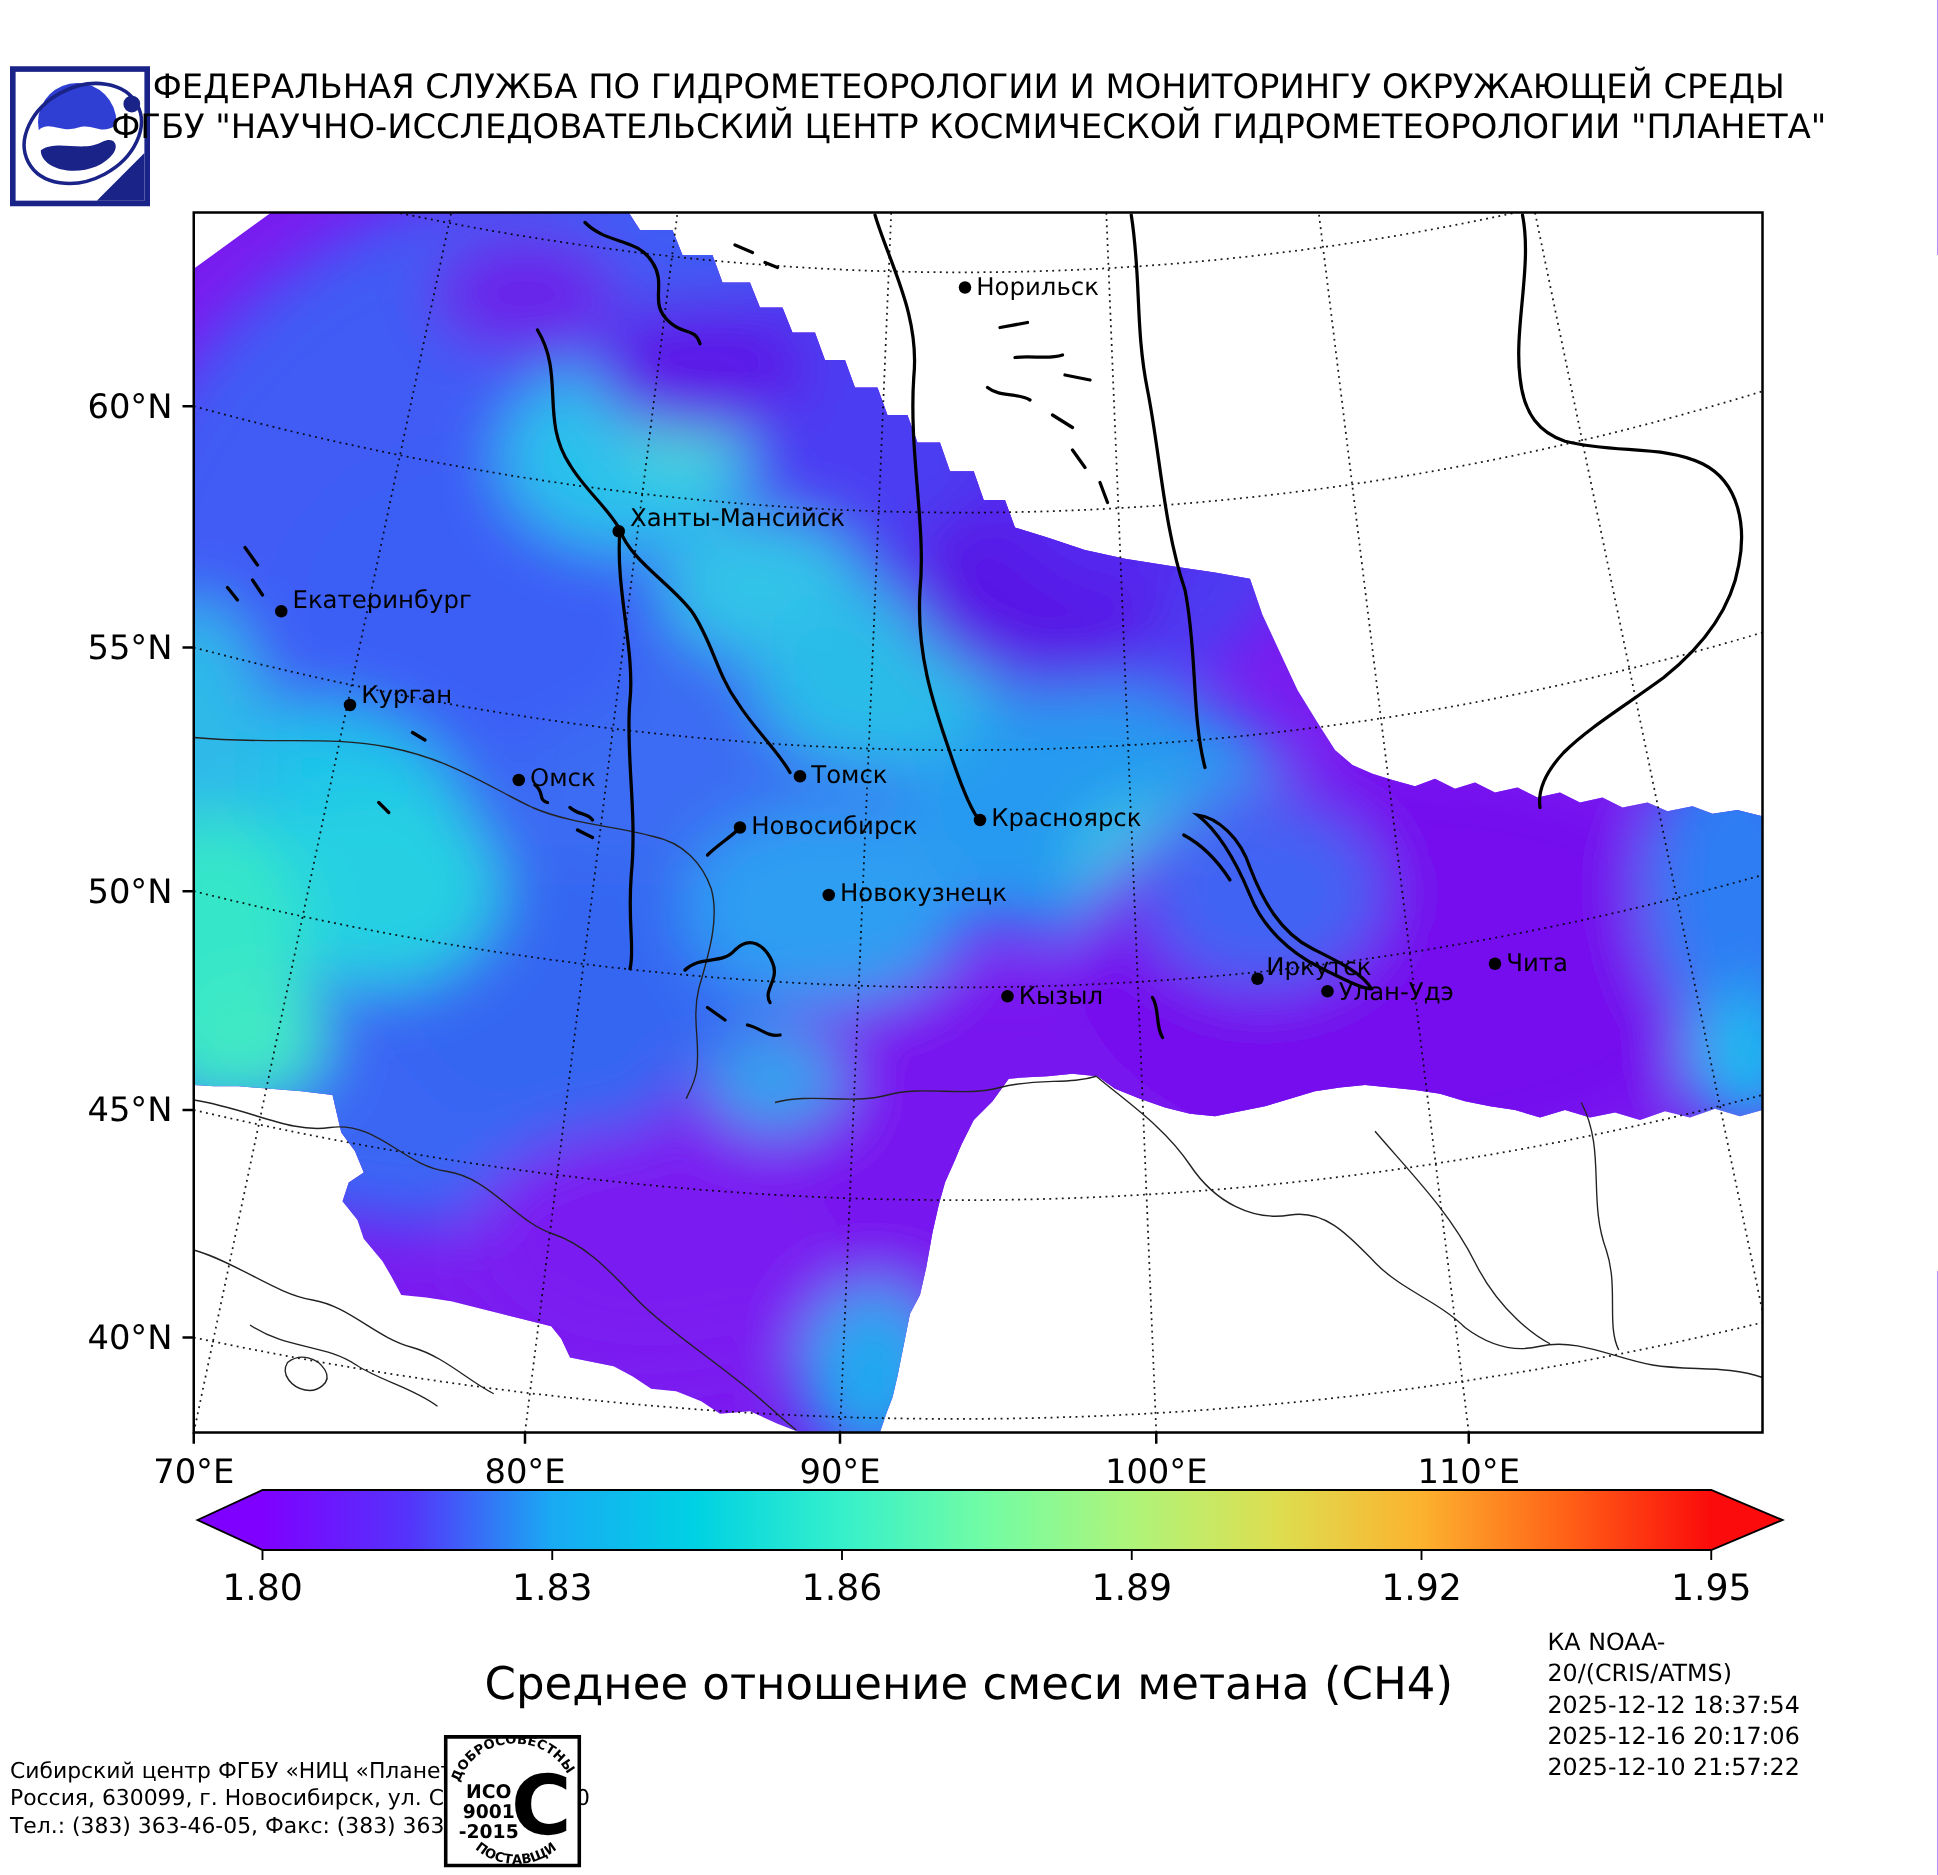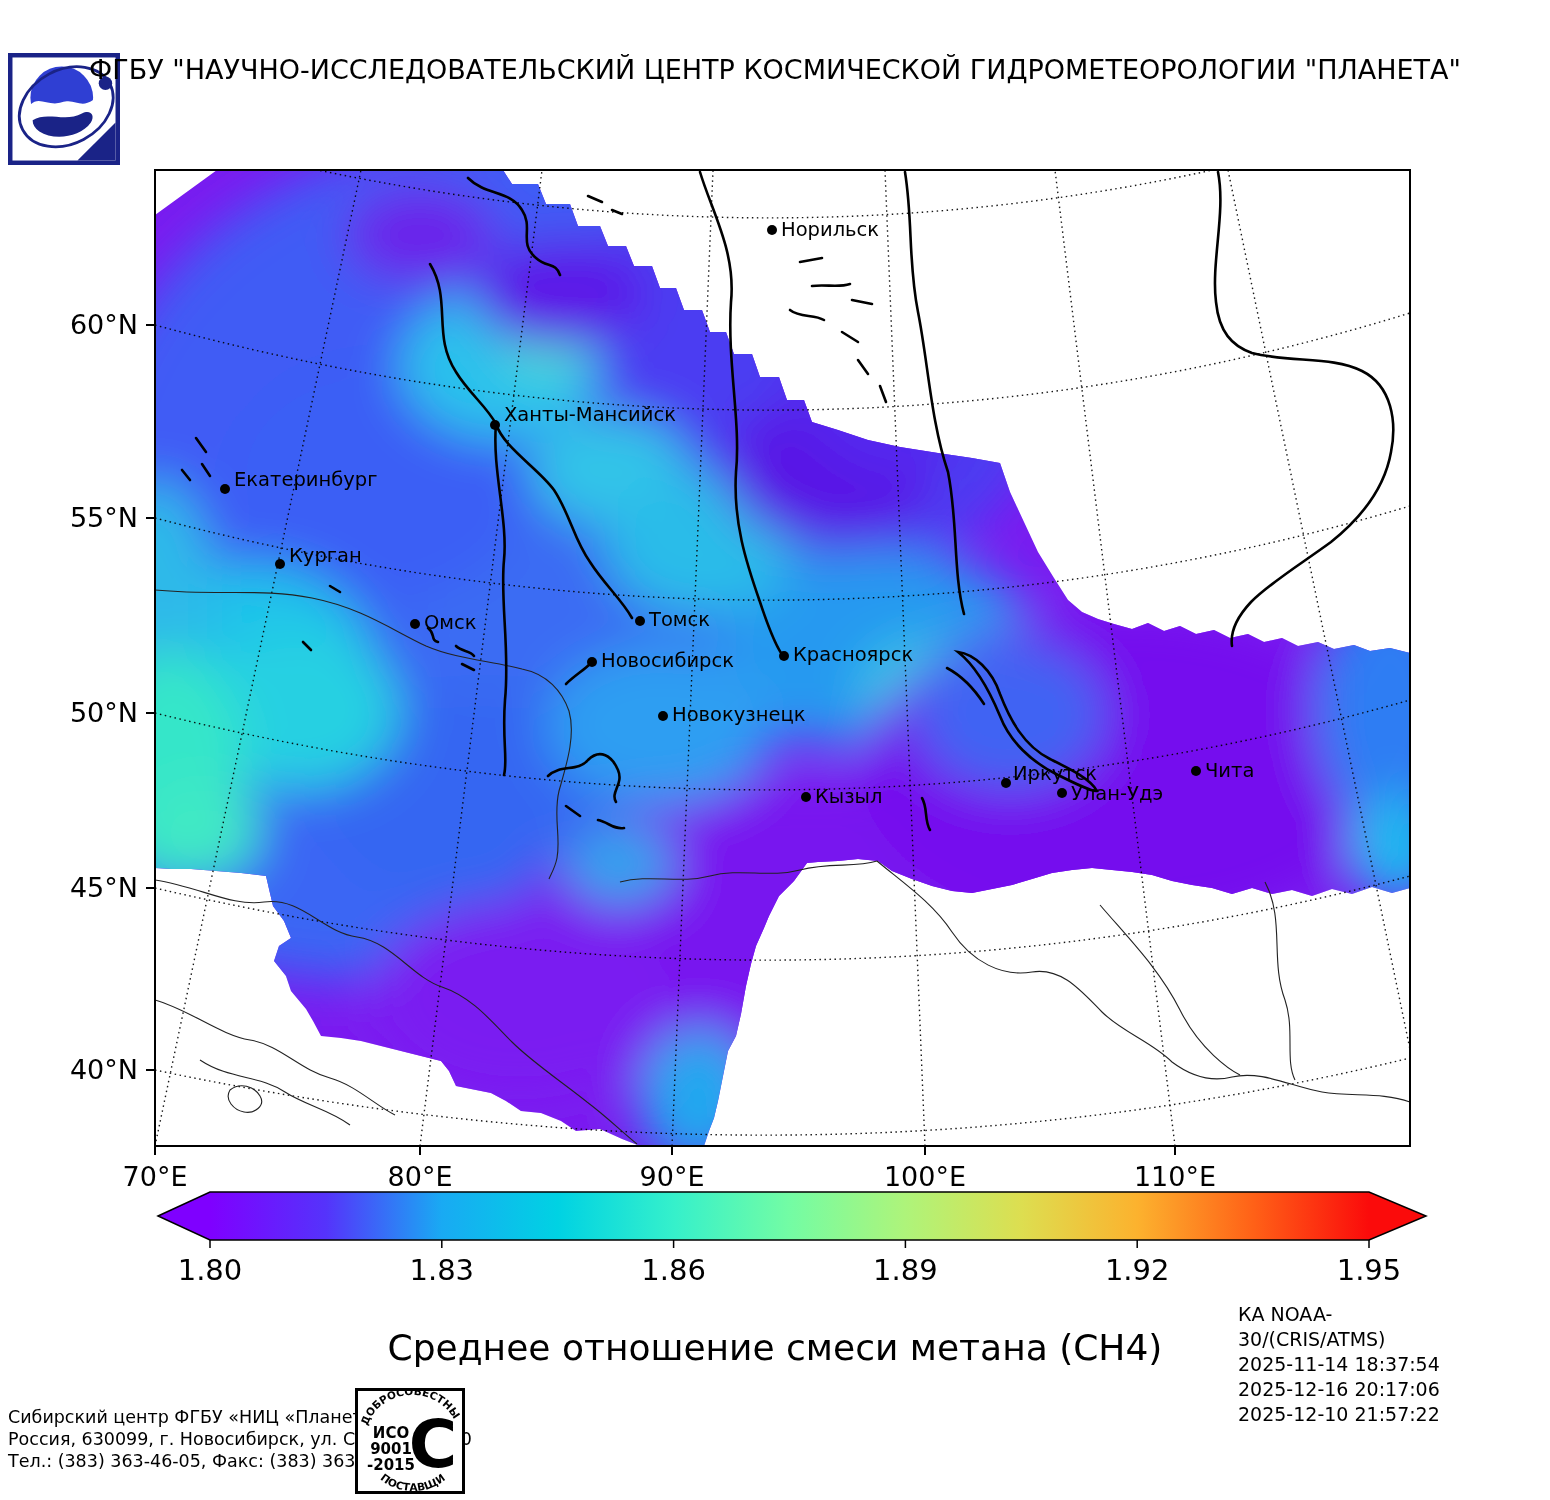--- a/index.html
+++ b/index.html
@@ -22,20 +22,21 @@
     <circle cx="48" cy="40" r="28" fill="#2f3fd3"></circle>
     <path d="M 20,46 C 28,38 36,48 48,44 C 60,40 64,50 76,42 L 76,58 C 62,66 40,60 20,58 Z" fill="#ffffff"></path>
     <path d="M 22,60 C 34,52 52,62 66,54 C 74,50 78,56 74,62 C 64,76 40,78 28,70 C 24,67 22,64 22,60 Z" fill="#1a2387"></path>
     <ellipse cx="52" cy="48" rx="44" ry="33" fill="none" stroke="#1a2387" stroke-width="2.5" transform="rotate(-28 52 48)"></ellipse>
     <circle cx="87" cy="27" r="6" fill="#1a2387"></circle>
     <path d="M 96,96 L 96,62 L 62,96 Z" fill="#1a2387"></path>
   </svg>
 </div>
 
 <div class="abs title-block">
+  <div>ФЕДЕРАЛЬНАЯ СЛУЖБА ПО ГИДРОМЕТЕОРОЛОГИИ И МОНИТОРИНГУ ОКРУЖАЮЩЕЙ СРЕДЫ</div>
   <div>ФГБУ "НАУЧНО-ИССЛЕДОВАТЕЛЬСКИЙ ЦЕНТР КОСМИЧЕСКОЙ ГИДРОМЕТЕОРОЛОГИИ "ПЛАНЕТА"</div>
 </div>
 
 <svg class="abs" style="left:0;top:0;" width="1550" height="1500" viewBox="0 0 1550 1500">
   <defs>
     <filter id="soft" x="-40%" y="-40%" width="180%" height="180%">
       <feGaussianBlur stdDeviation="24"></feGaussianBlur>
     </filter>
     <clipPath id="frameClip">
         <rect x="155" y="170" width="1255" height="976"></rect>
@@ -231,22 +232,22 @@
       <text x="1369" y="1280">1.95</text>
     </g>
   </g>
 </svg>
 
 <div class="abs caption-block">
   <div>Среднее отношение смеси метана (CH4)</div>
 </div>
 
 <div class="abs sat-block">
-  <div>КА NOAA-30/(CRIS/ATMS)</div>
-  <div>2025-11-14 18:37:54</div>
+  <div>КА NOAA-20/(CRIS/ATMS)</div>
+  <div>2025-12-12 18:37:54</div>
   <div>2025-12-16 20:17:06</div>
   <div>2025-12-10 21:57:22</div>
 </div>
 
 <div class="abs footer-block">
   <div>Сибирский центр ФГБУ «НИЦ «Планета»</div>
   <div>Россия, 630099, г. Новосибирск, ул. Советская, 30</div>
   <div>Тел.: (383) 363-46-05, Факс: (383) 363-46-05</div>
 </div>
 

